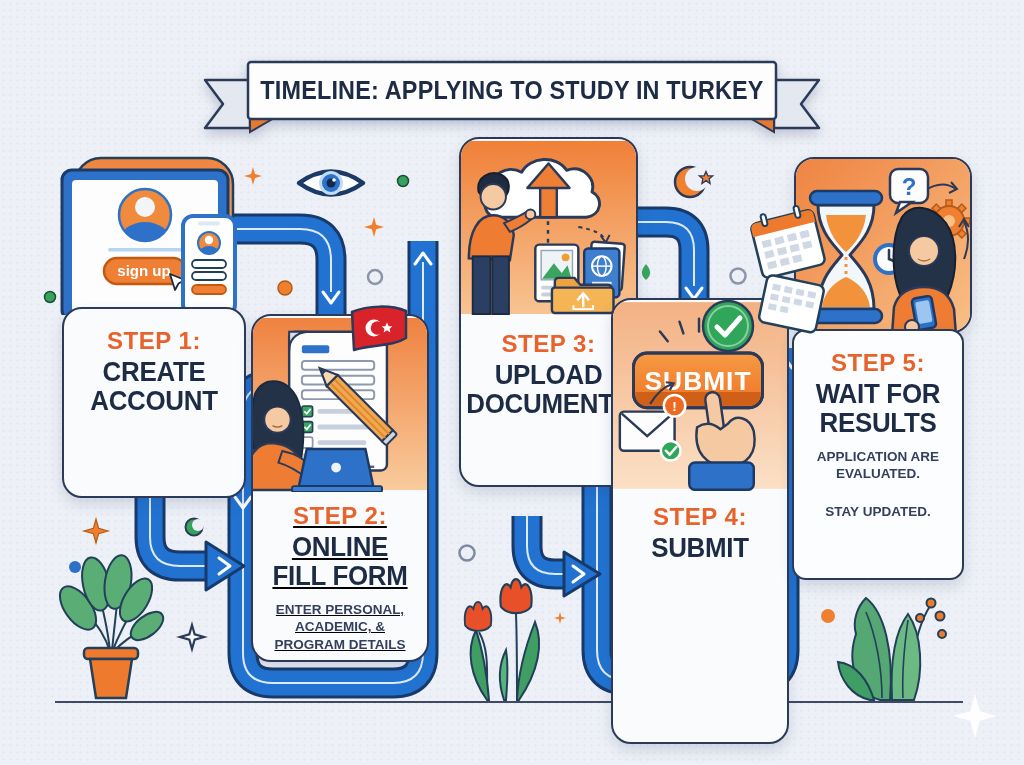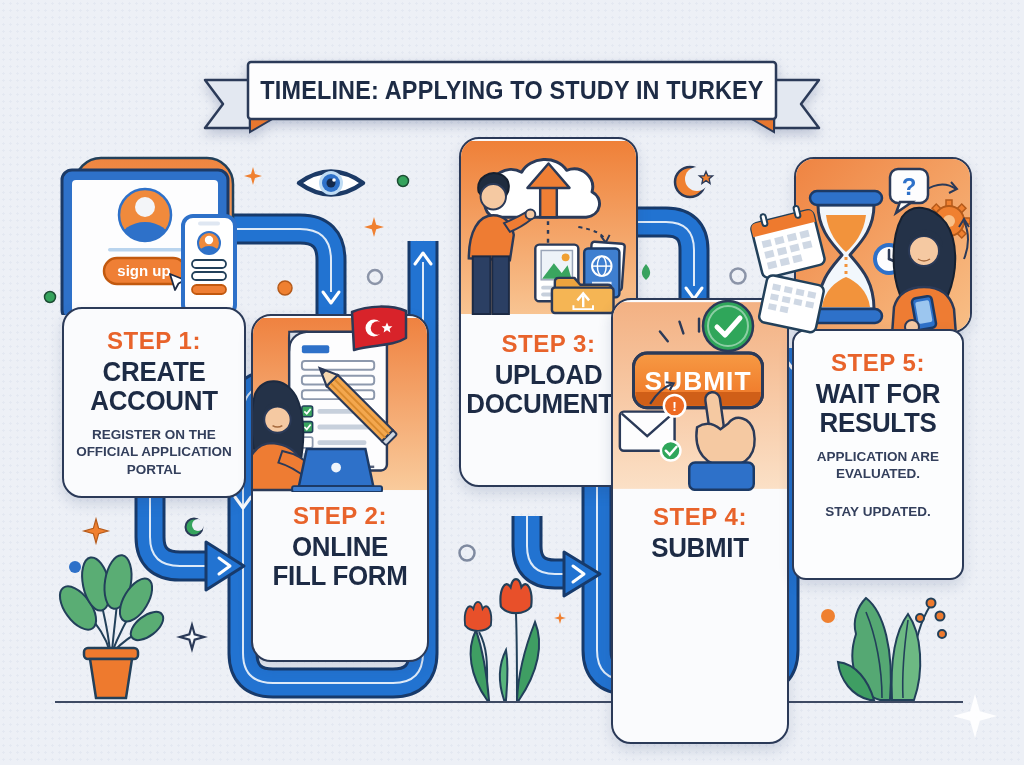--- a/index.html
+++ b/index.html
@@ -209,21 +209,20 @@
     </g>
   </svg>
 
   <div class="card" style="left:62px;top:307px;width:184px;height:191px;">
     <div class="card-text">
       <div class="step-label">STEP 1:</div>
       <div class="step-title">
         <div>CREATE</div>
         <div>ACCOUNT</div>
       </div>
-      <div class="step-desc">REGISTER ON THE OFFICIAL APPLICATION PORTAL</div>
     </div>
   </div>
 
   <div class="card" style="left:251px;top:314px;width:178px;height:348px;">
     <svg class="illus-wrap" width="178" height="176" viewBox="0 0 178 176">
       <defs>
         <linearGradient id="g2" x1="0" y1="0" x2="0" y2="1">
           <stop offset="0" stop-color="#ef8240"></stop>
             <stop offset="1" stop-color="#f9cb9c"></stop>
         </linearGradient>
@@ -262,26 +261,27 @@
         <path d="M 20,110 Q 25,113 30,110" stroke="#a66a3e" stroke-width="1.5" fill="none"></path>
         <path d="M -6,176 L -6,152 Q 0,128 20,128 Q 42,130 48,146 L 54,176 Z" fill="#ee7c33" stroke="#2b3a58" stroke-width="2.5"></path>
         <path d="M 30,136 Q 50,140 62,154 L 55,164 Q 40,152 26,148 Z" fill="#ee7c33" stroke="#2b3a58" stroke-width="2"></path>
         <g>
           <path d="M 55,134 L 115,134 L 123,172 L 47,172 Z" fill="#2e71c9" stroke="#1c3a66" stroke-width="2.5"></path>
           <circle cx="85" cy="153" r="5" fill="#eef4fb"></circle>
           <rect x="40" y="172" width="92" height="6" rx="2" fill="#3f7fd0" stroke="#1c3a66" stroke-width="2"></rect>
         </g>
       </g>
     </svg>
-    <div class="card-text" style="padding-top:10px;">
+    <div class="card-text" style="padding-top:10px;text-decoration:underline;">
       <div class="step-label">STEP 2:</div>
       <div class="step-title">
         <div>ONLINE</div>
         <div>FILL FORM</div>
       </div>
+      <div class="step-desc">ENTER PERSONAL, ACADEMIC, &amp; PROGRAM DETAILS</div>
     </div>
   </div>
 
   <svg class="abs z4" style="left:345px;top:300px" width="70" height="56" viewBox="0 0 70 56">
     <path d="M 7,12 C 23,5 47,5 61,11 L 61,38 C 47,47 27,44 9,50 Z" fill="#d8232a" stroke="#2b3a58" stroke-width="2.5" stroke-linejoin="round"></path>
     <circle cx="29" cy="28" r="8.5" fill="#ffffff"></circle>
     <circle cx="32.5" cy="28" r="6.8" fill="#d8232a"></circle>
     <path transform="translate(42,28) scale(.9)" d="M 0,-6 L 1.8,-1.9 L 6,-1.9 L 2.9,0.7 L 3.7,5 L 0,2.4 L -3.7,5 L -2.9,0.7 L -6,-1.9 L -1.8,-1.9 Z" fill="#ffffff"></path>
   </svg>
 

